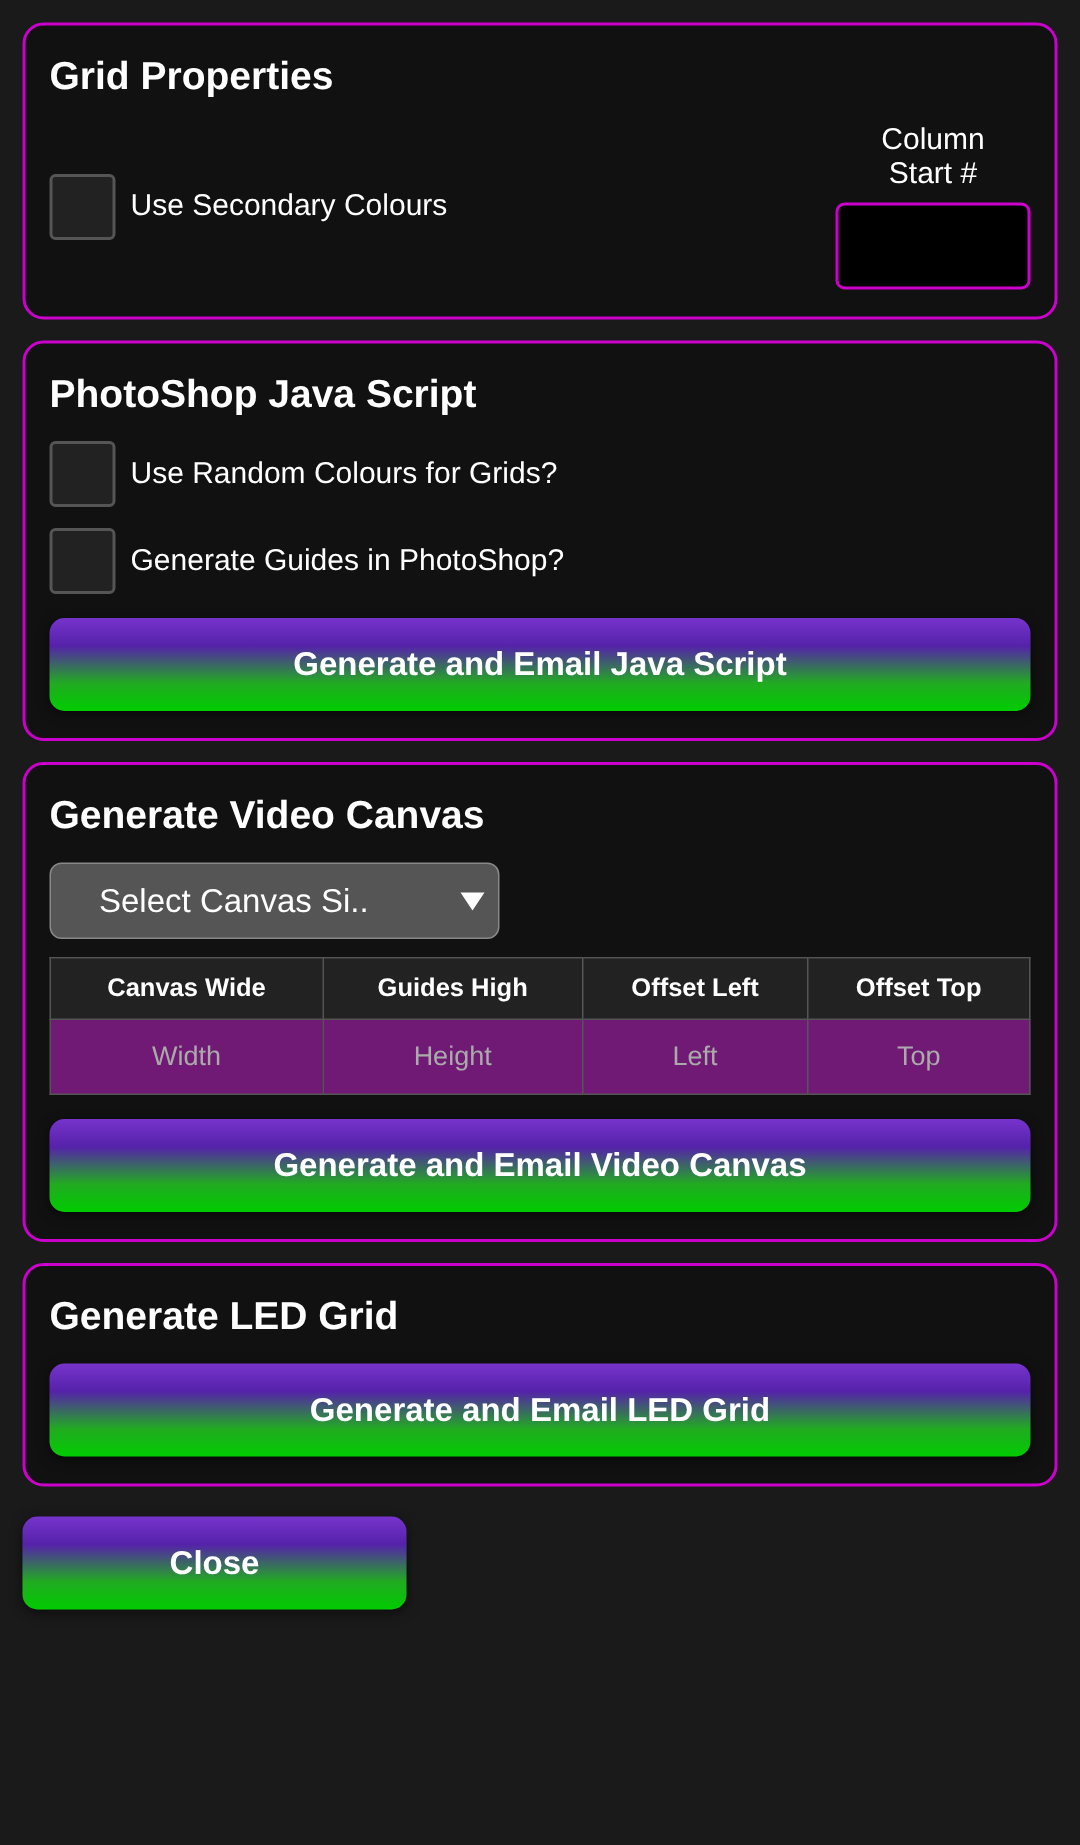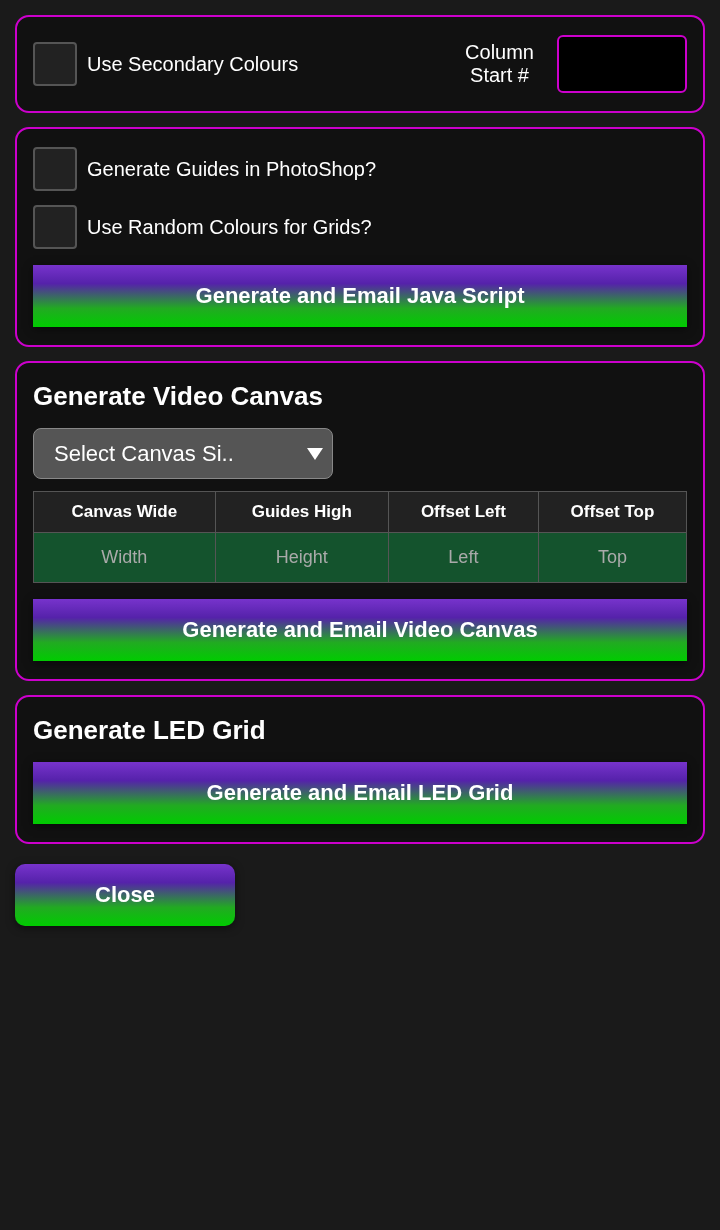--- a/index.html
+++ b/index.html
@@ -54,22 +54,23 @@
     
     .grid-props-inner {
       display: flex;
       align-items: center;
       justify-content: space-between;
       gap: 10px;
     }
 
     .col-start-area {
       display: flex;
+      flex-direction: column;
       align-items: center;
-      gap: 23px;
+      gap: 7px;
       margin-left: auto;
     }
 
     .col-start-label {
       font-size: 20px;
       color: white;
       text-align: center;
     }
 
     .col-start-input {
@@ -81,41 +82,41 @@
       color: white;
       font-size: 18px;
       padding: 4px 8px;
       outline: none;
     }
 
     
     .action-btn {
       width: 100%;
       padding: 18px 10px;
-      border-radius: 0;
+      border-radius: 10px;
       border: none;
       cursor: pointer;
       font-size: 22px;
       font-weight: bold;
       color: white;
       background: linear-gradient(to bottom, #7733cc 0%, #5522aa 30%, #22aa22 70%, #00cc00 100%);
       box-shadow: 0 2px 8px rgba(0,0,0,0.5);
       display: block;
       text-align: center;
       margin-top: 16px;
     }
 
     
     .canvas-select {
       background: #555;
       border: 1px solid #888;
       border-radius: 8px;
       color: white;
       font-size: 22px;
-      padding: 12px 20px;
+      padding: 12px 32px;
       width: 300px;
       cursor: pointer;
       appearance: none;
       -webkit-appearance: none;
       position: relative;
       outline: none;
     }
 
     .select-wrapper {
       position: relative;
@@ -148,69 +149,71 @@
       background: #222;
       border: 1px solid #555;
       padding: 10px 6px;
       font-size: 17px;
       color: white;
       text-align: center;
       font-weight: bold;
     }
 
     .canvas-table td {
-      background: #14532d;
+      background: #701a75;
       border: 1px solid #555;
       padding: 14px 6px;
       font-size: 18px;
       color: #aaa;
       text-align: center;
     }
 
     
     .close-btn {
-      width: 220px;
+      width: 256px;
       padding: 18px 10px;
       border-radius: 10px;
       border: none;
       cursor: pointer;
       font-size: 22px;
       font-weight: bold;
       color: white;
       background: linear-gradient(to bottom, #7733cc 0%, #5522aa 30%, #22aa22 70%, #00cc00 100%);
       box-shadow: 0 2px 8px rgba(0,0,0,0.5);
       display: block;
       text-align: center;
       margin-top: 6px;
     }
   </style>
 </head>
 <body>
 
 <div class="section-card">
+  <div class="section-title">Grid Properties</div>
   <div class="grid-props-inner">
     <div class="checkbox-row" style="margin-bottom:0;">
       <div class="checkbox-box"></div>
       <span class="checkbox-label">Use Secondary Colours</span>
     </div>
     <div class="col-start-area">
       <span class="col-start-label">Column<br>Start #</span>
       <input type="text" class="col-start-input" value="" style="">
     </div>
   </div>
 </div>
 
 <div class="section-card">
+  <div class="section-title">PhotoShop Java Script</div>
+  <div class="checkbox-row">
+    <div class="checkbox-box"></div>
+    <span class="checkbox-label">Use Random Colours for Grids?</span>
+  </div>
   <div class="checkbox-row">
     <div class="checkbox-box"></div>
     <span class="checkbox-label">Generate Guides in PhotoShop?</span>
-  </div>
-  <div class="checkbox-row">
-    <div class="checkbox-box"></div>
-    <span class="checkbox-label">Use Random Colours for Grids?</span>
   </div>
   <button class="action-btn">Generate and Email Java Script</button>
 </div>
 
 <div class="section-card">
   <div class="section-title">Generate Video Canvas</div>
   <div class="select-wrapper">
     <select class="canvas-select">
       <option>Select Canvas Si..</option>
     </select>

